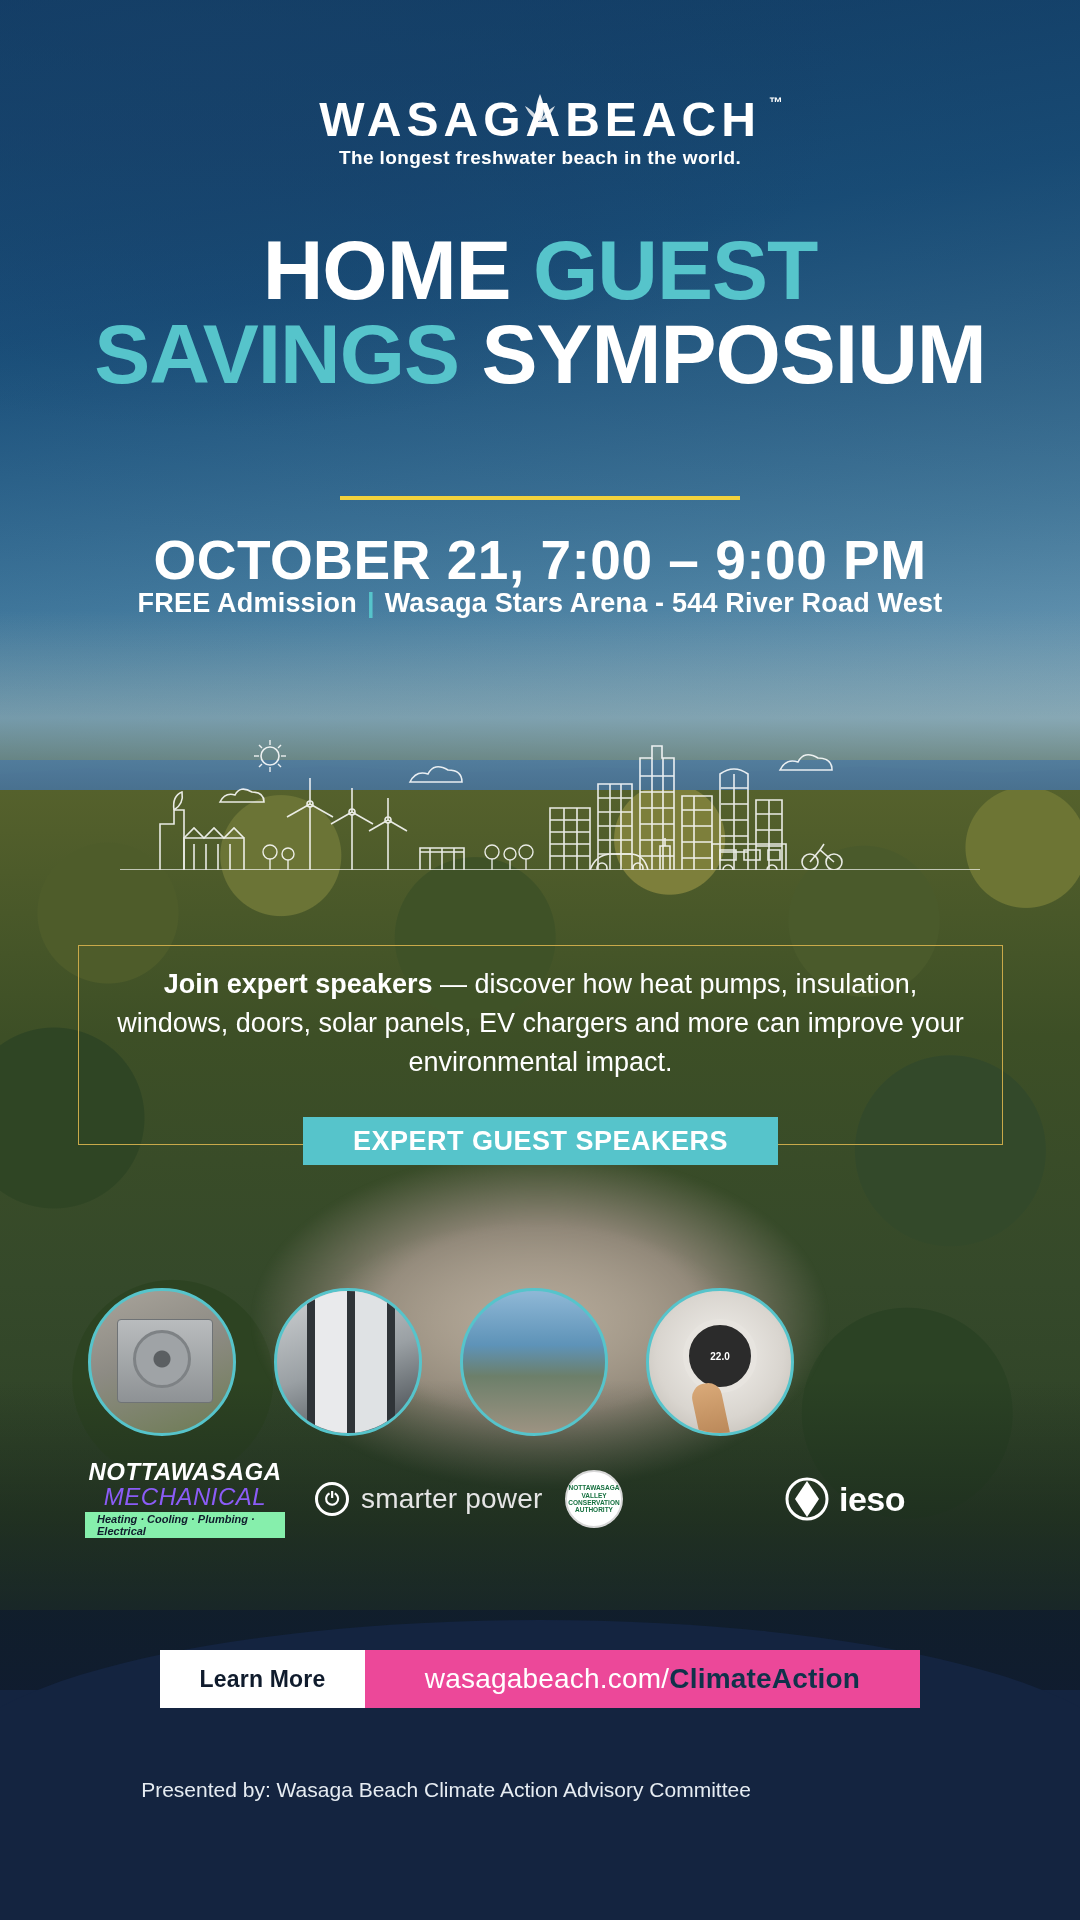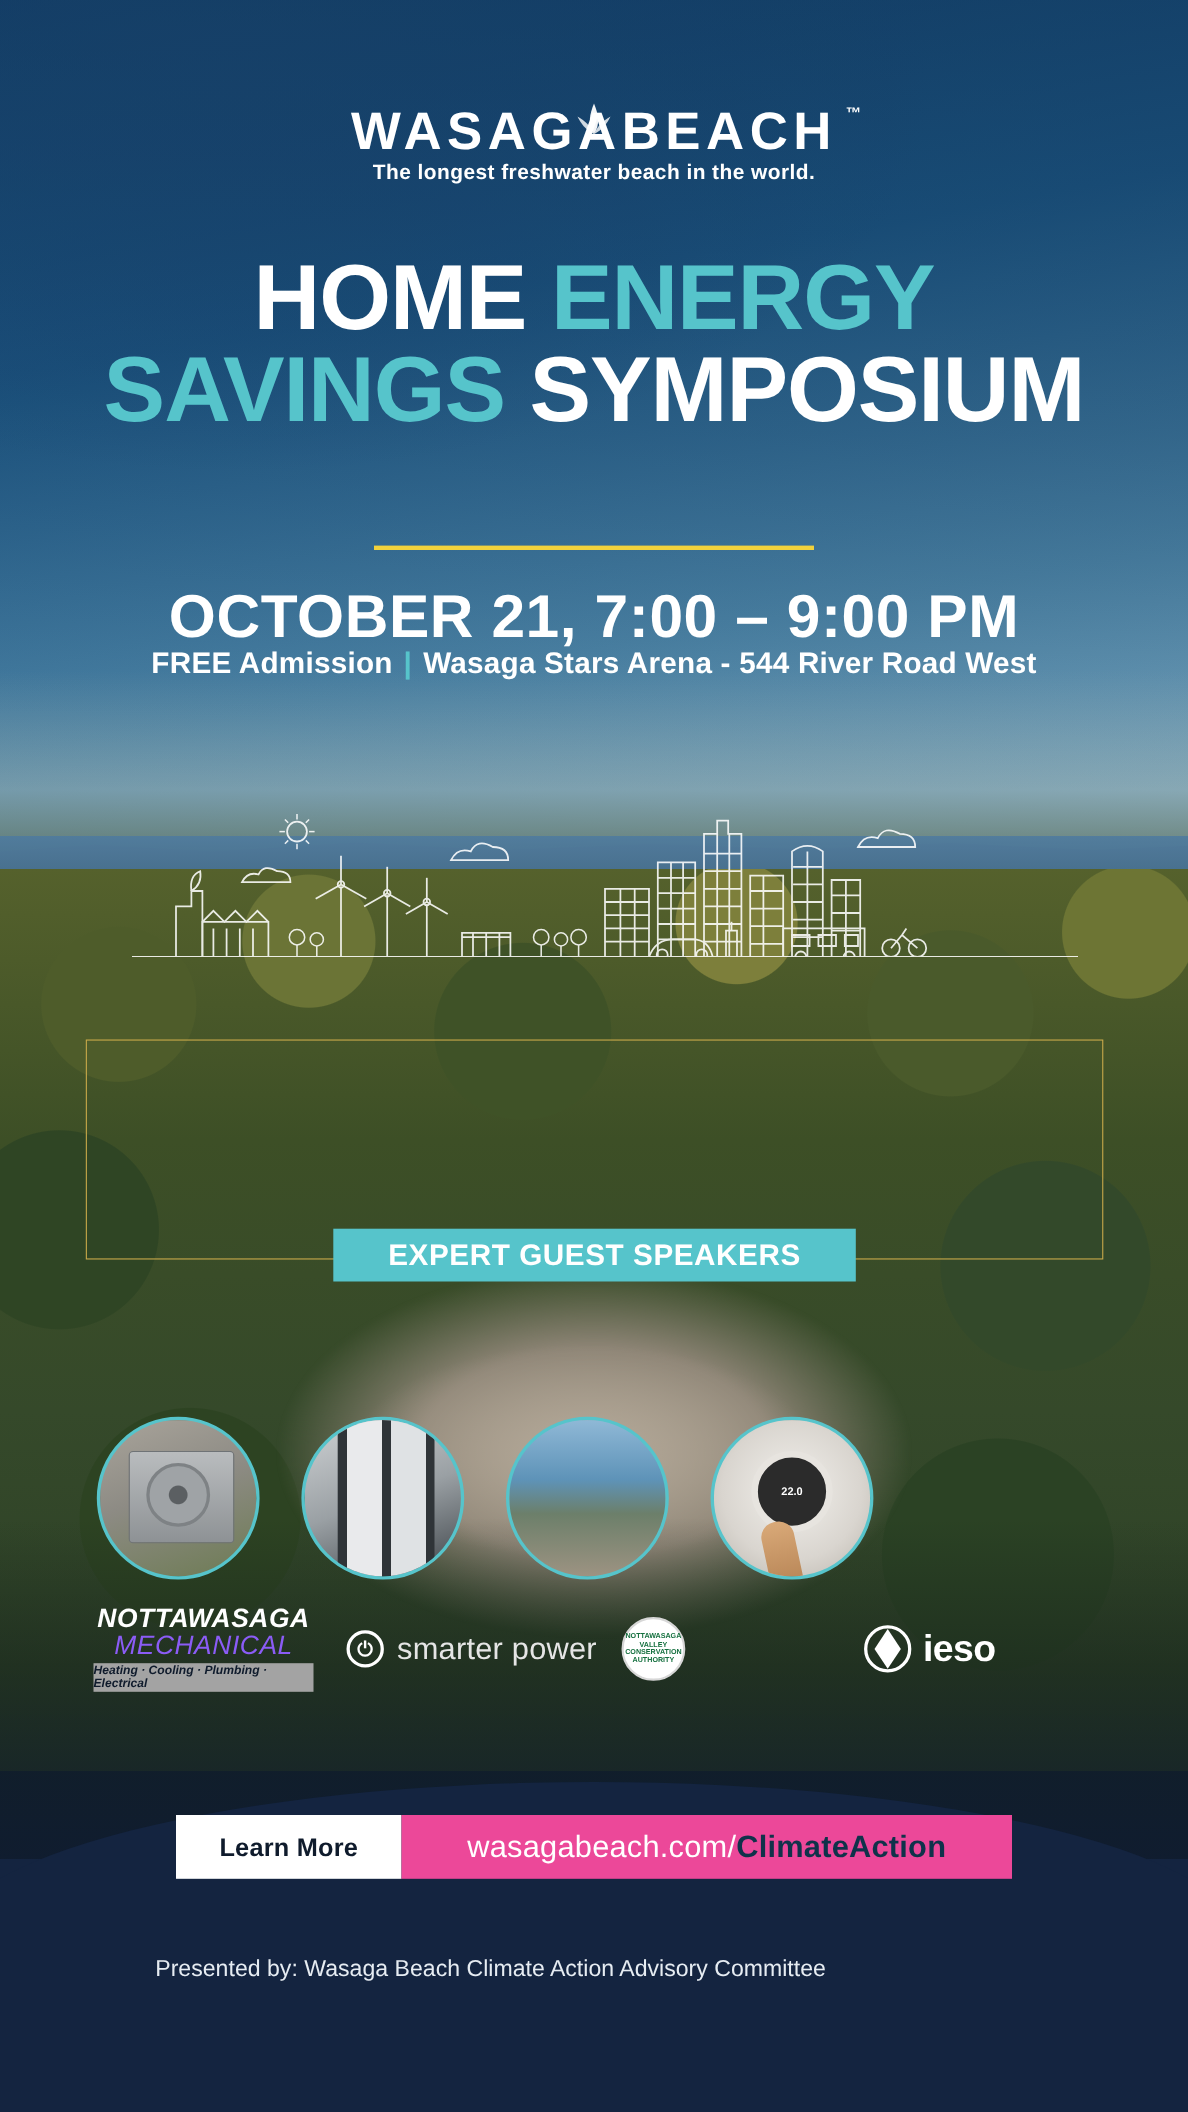--- a/index.html
+++ b/index.html
@@ -178,21 +178,21 @@
     background:linear-gradient(180deg,#d9a978 0%,#b98758 100%);
     border-radius:14px 14px 0 0; transform:rotate(-12deg);
   }
 
   
   .sponsors{ position:absolute; left:60px; top:1468px; width:960px; height:62px; }
   .sp{ position:absolute; top:0; height:62px; display:flex; align-items:center; }
   .sp1{ left:25px; width:200px; flex-direction:column; justify-content:center; }
   .sp1 .l1{ color:#fff; font-weight:bold; font-style:italic; font-size:24px; letter-spacing:.5px; line-height:1.0;}
   .sp1 .l2{ color:#8b5cf6; font-weight:normal; font-style:italic; font-size:24px; letter-spacing:.5px; line-height:1.05;}
-  .sp1 .l3{ color:#0f1b2c; background:#a3a3a3; font-weight:bold; font-style:italic; font-size:11px; padding:1px 0; margin-top:3px; }
+  .sp1 .l3{ color:#0f1b2c; background:#86efac; font-weight:bold; font-style:italic; font-size:11px; padding:1px 12px; margin-top:3px; }
   .sp2{ left:255px; width:240px; }
   .sp2 .plug{
     width:34px;height:34px;border-radius:50%;border:3px solid #fff;margin-right:12px;
     display:flex;align-items:center;justify-content:center;color:#fff;font-size:18px;font-weight:bold;
   }
   .sp2 .txt{ color:#e5e5e5; font-size:28px; letter-spacing:.2px; }
   .sp3{ left:505px; width:200px; }
   .sp3 .seal{
     width:58px;height:58px;border-radius:50%;background:#fff;border:2px solid #d7d7d7;
     display:flex;align-items:center;justify-content:center;text-align:center;
@@ -243,21 +243,21 @@
         <path d="M22 6 C18 16 16 24 22 34 C28 24 26 16 22 6 Z" fill="#ffffff" opacity="0.95"></path>
         <path d="M22 34 C14 30 10 24 7 18 C14 22 19 27 22 34 Z" fill="#ffffff" opacity="0.8"></path>
         <path d="M22 34 C30 30 34 24 37 18 C30 22 25 27 22 34 Z" fill="#ffffff" opacity="0.8"></path>
       </svg>
     </div>
     <div class="tagline">The longest freshwater beach in the world.</div>
   </div>
 
   <div class="title">
     <span class="line">
-      <span>HOME </span><span class="accent">ENERGY</span>
+      <span>HOME </span><span class="accent">GUEST</span>
     </span>
     <span class="line">
       <span class="accent">SAVINGS </span><span>SYMPOSIUM</span>
     </span>
   </div>
   <div class="rule"></div>
 
   <div class="date">OCTOBER 21,  7:00 – 9:00 PM</div>
   <div class="info">
     <span>FREE Admission</span><span class="sep">|</span><span>Wasaga Stars Arena - 544 River Road West</span>
@@ -352,20 +352,23 @@
       <circle cx="608" cy="130" r="5"></circle>
         <circle cx="652" cy="130" r="5"></circle>
 
       <circle cx="690" cy="122" r="8"></circle>
         <circle cx="714" cy="122" r="8"></circle>
       <path d="M690 122 l10 -12 l14 12 M700 110 l4 -6"></path>
     </g>
   </svg>
 
   <div class="desc-box"></div>
+  <div class="desc-text">
+    <b>Join expert speakers</b><span> — discover how heat pumps, insulation, windows, doors, solar panels, EV chargers and more can improve your environmental impact.</span>
+  </div>
   <div class="badge">EXPERT GUEST SPEAKERS</div>
 
   <div class="circles">
     <div class="circle c1">
       <div class="hp-unit"></div>
       <div class="hp-fan"></div>
     </div>
     <div class="circle c2">
       <div class="win-frame"></div>
     </div>

